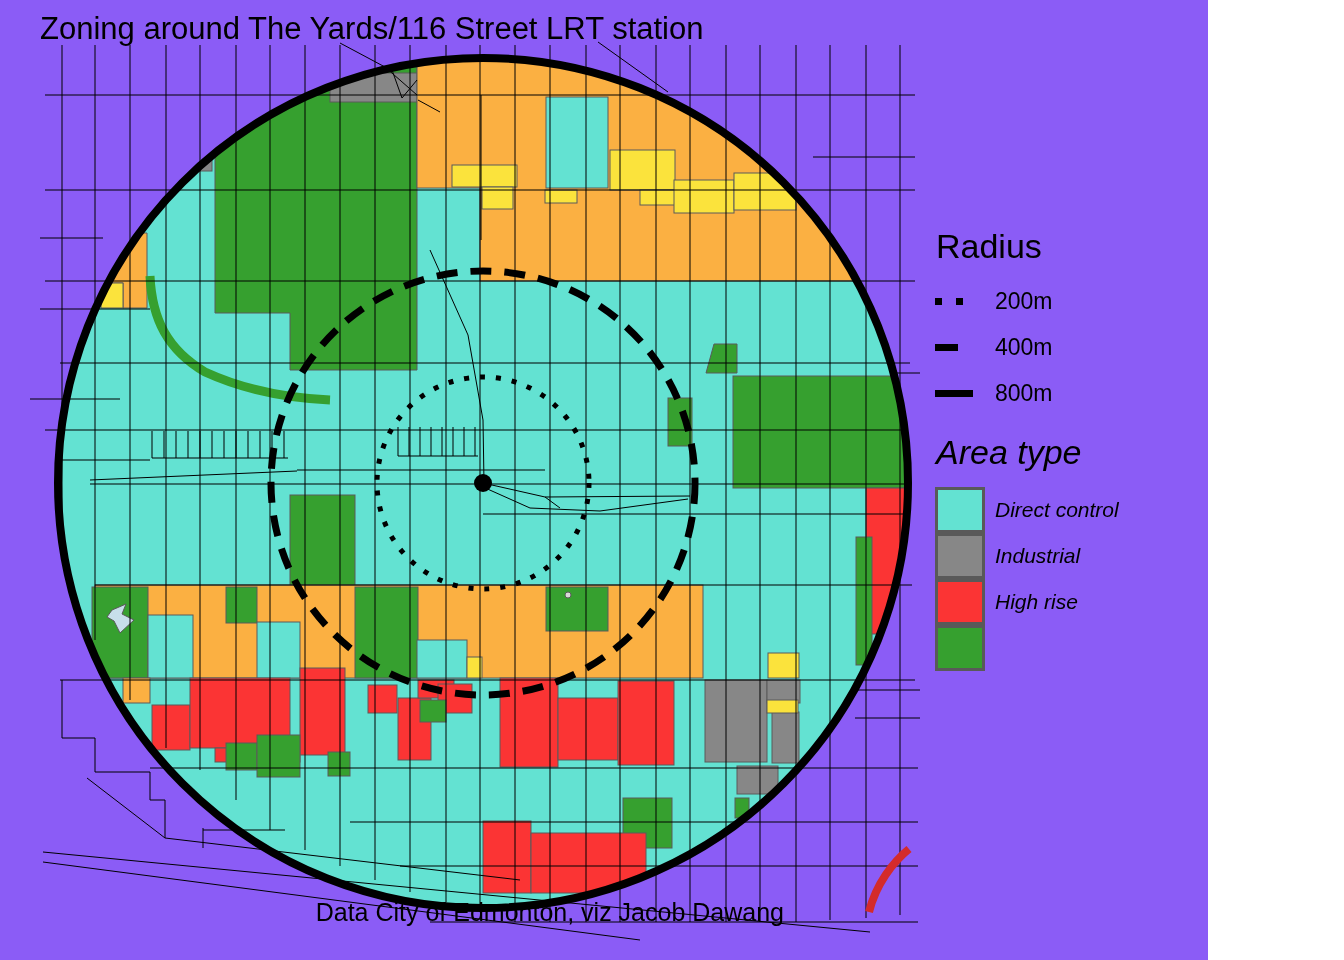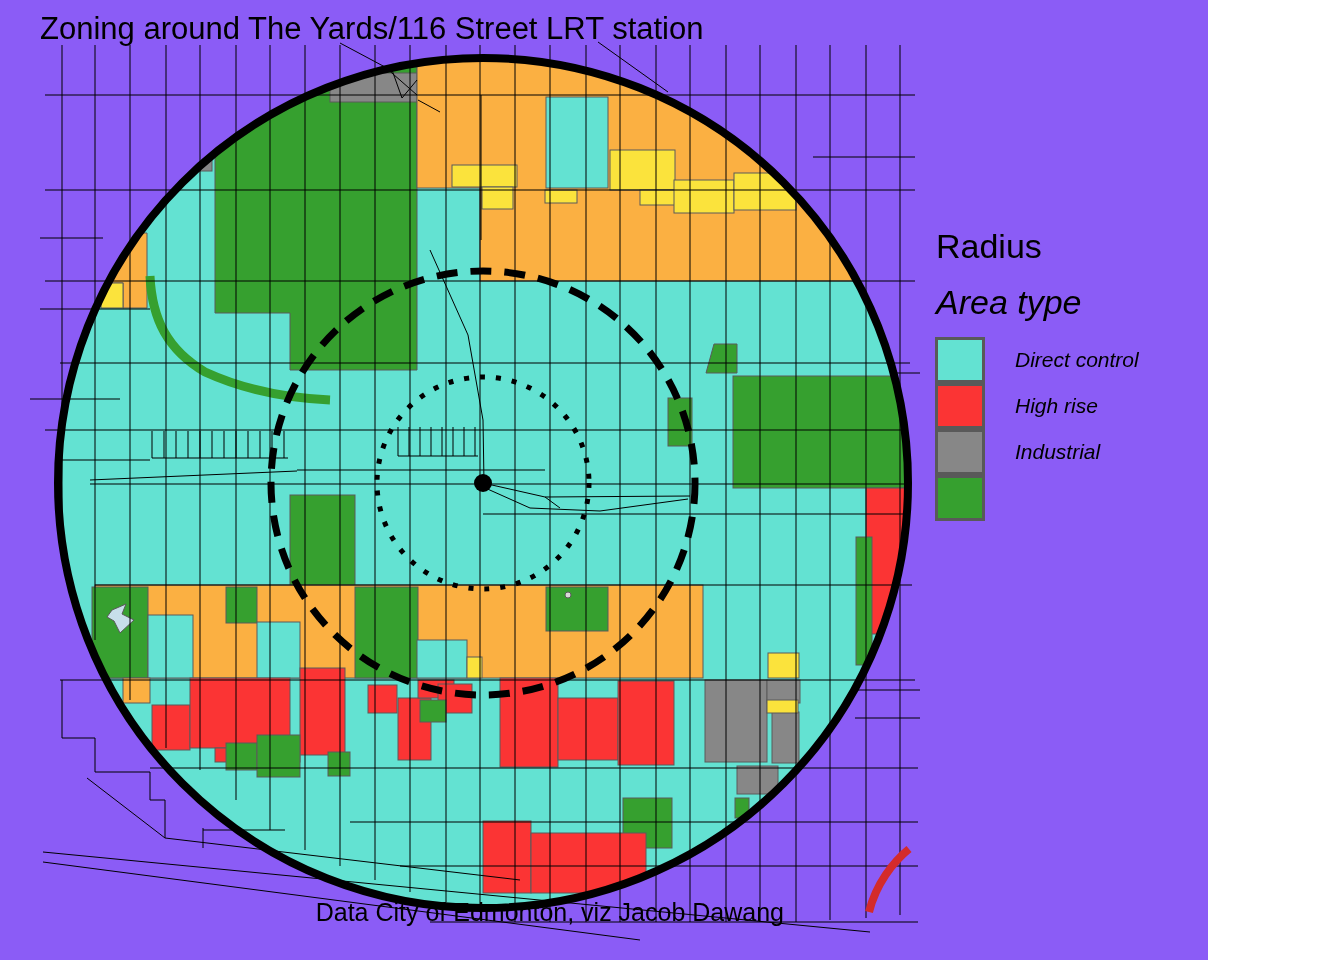--- a/index.html
+++ b/index.html
@@ -14,21 +14,21 @@
   .lg-items{margin-top:12px;}
   .lg-row{display:flex;align-items:center;height:46px;}
   .rs-cell{width:58px;display:flex;align-items:center;}
   .rs-dotted i{display:inline-block;width:7px;height:7px;background:#000;margin-right:14px;}
   .rs-dashed i{display:inline-block;width:23px;height:7px;background:#000;}
   .rs-solid  i{display:inline-block;width:38px;height:7px;background:#000;}
   .rs-label{font-size:23px;margin-left:2px;}
   .area-legend{margin-top:17px;font-style:italic;}
   .area-items{margin-top:15px;}
   .sw{width:44px;height:40px;border:3px solid #595959;box-sizing:content-box;flex:0 0 auto;}
-  .sw-label{font-size:21px;margin-left:30px;}
+  .sw-label{font-size:21px;margin-left:10px;}
   .area-row{display:flex;align-items:center;height:46px;}
 </style>
 </head>
 <body>
 
 <div class="page">
   <svg id="map-svg" width="1344" height="960">
       <defs>
         <clipPath id="circ">
           <circle cx="483" cy="483" r="425"></circle>
@@ -201,35 +201,56 @@
       <circle cx="483" cy="483" r="212" fill="none" stroke="#000000" stroke-width="7" stroke-dasharray="21 13"></circle>
       <circle cx="483" cy="483" r="425" fill="none" stroke="#000000" stroke-width="8"></circle>
       <circle cx="483" cy="483" r="9" fill="#000"></circle>
     </svg>
 
   <div class="page-title">Zoning around The Yards/116 Street LRT station</div>
 
   <div class="legend">
     <div>
       <div class="lg-title">Radius</div>
+      <div class="lg-items" id="radius-items">
+          <div class="lg-row">
+            <span class="rs-cell rs-dotted">
+              <i></i>
+              <i></i>
+            </span>
+            <span class="rs-label">200m</span>
+          </div>
+          <div class="lg-row">
+            <span class="rs-cell rs-dashed">
+              <i></i>
+            </span>
+            <span class="rs-label">400m</span>
+          </div>
+          <div class="lg-row">
+            <span class="rs-cell rs-solid">
+              <i></i>
+            </span>
+            <span class="rs-label">800m</span>
+          </div>
+        </div>
     </div>
     <div class="area-legend">
       <div class="lg-title">Area type</div>
       <div class="area-items" id="area-items">
           <div class="area-row">
             <span class="sw" style="background: rgb(99, 226, 210);"></span>
             <span class="sw-label">Direct control</span>
           </div>
           <div class="area-row">
+            <span class="sw" style="background: rgb(135, 135, 135);"></span>
+            <span class="sw-label">Industrial</span>
+          </div>
+          <div class="area-row">
             <span class="sw" style="background: rgb(251, 52, 52);"></span>
             <span class="sw-label">High rise</span>
-          </div>
-          <div class="area-row">
-            <span class="sw" style="background: rgb(135, 135, 135);"></span>
-            <span class="sw-label">Industrial</span>
           </div>
           <div class="area-row">
             <span class="sw" style="background: rgb(54, 160, 47);"></span>
           </div>
         </div>
     </div>
   </div>
 
   <div class="caption">Data City of Edmonton, viz Jacob Dawang</div>
 </div>

